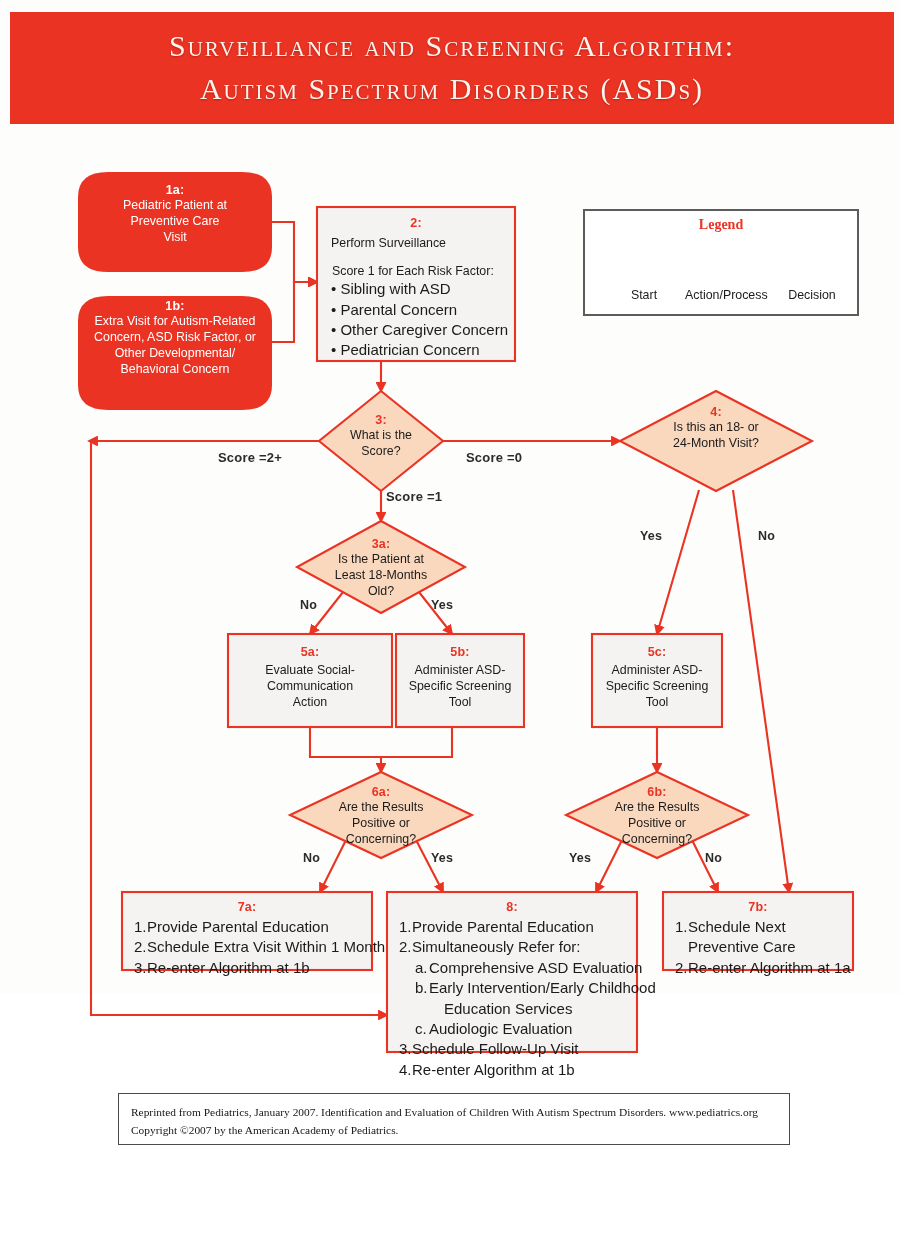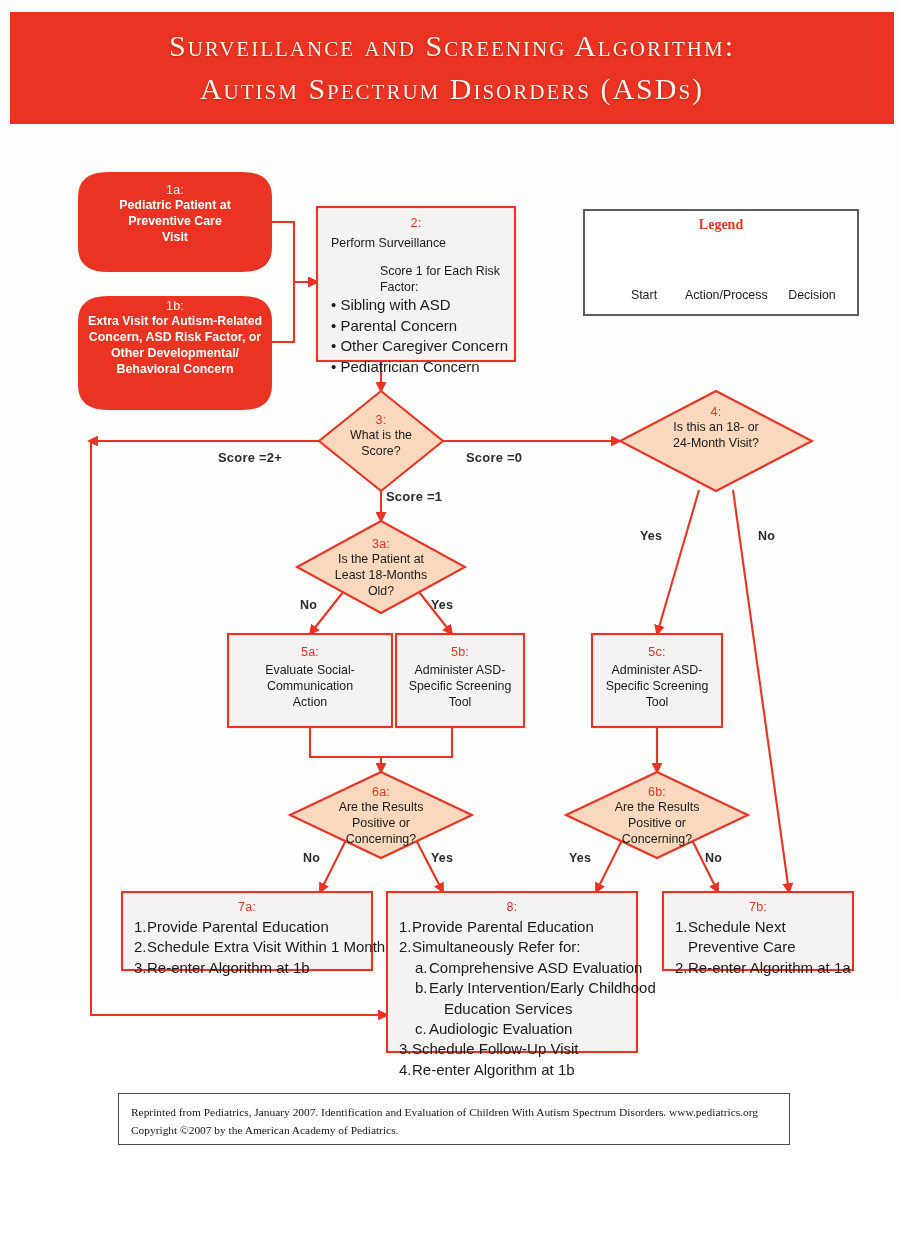--- a/index.html
+++ b/index.html
@@ -52,33 +52,33 @@
     height: 1247px;
   }
   
   .node-text {
     position: absolute;
     box-sizing: border-box;
     text-align: center;
     pointer-events: none;
   }
   .node-id {
-    font-weight: normal;
+    font-weight: bold;
     color: #ea3323;
     font-size: 12.5px;
     letter-spacing: .2px;
   }
   .node-id.white { color: #ffffff; }
   .body-txt {
     color: #1b1b1b;
     font-size: 12.4px;
     line-height: 1.30;
   }
   .body-txt.white { color: #ffffff; }
-  .start-txt { font-weight: 700; }
+  .start-txt { font-weight: 400; }
   .left-txt { text-align: left; }
   
   ul.plain, ol.plain {
     list-style: none;
     margin: 0;
     padding: 0;
     text-align: left;
   }
   ul.plain li, ol.plain li {
     color: #1b1b1b;
@@ -248,21 +248,21 @@
     <div class="node-id white">1b:</div>
     <div class="body-txt white start-txt">Extra Visit for Autism-Related</div>
     <div class="body-txt white start-txt">Concern, ASD Risk Factor, or</div>
     <div class="body-txt white start-txt">Other Developmental/</div>
     <div class="body-txt white start-txt">Behavioral Concern</div>
   </div>
 
   <div class="node-text" style="left:317px; top:216px; width:198px;">
     <div class="node-id">2:</div>
     <div class="body-txt left-txt" style="padding-left:14px; margin-top:5px;">Perform Surveillance</div>
-    <div class="body-txt left-txt" style="padding-left:15px; margin-top:12px;margin-left:48px;">Score 1 for Each Risk Factor:</div>
+    <div class="body-txt left-txt" style="padding-left:15px; margin-top:12px;">Score 1 for Each Risk Factor:</div>
     <ul class="plain" style="padding-left:14px;">
       <li><span>•&nbsp;</span><span>Sibling with ASD</span></li>
       <li><span>•&nbsp;</span><span>Parental Concern</span></li>
       <li><span>•&nbsp;</span><span>Other Caregiver Concern</span></li>
       <li><span>•&nbsp;</span><span>Pediatrician Concern</span></li>
     </ul>
   </div>
 
   <div class="node-text" style="left:306px; top:413px; width:150px;">
     <div class="node-id">3:</div>

